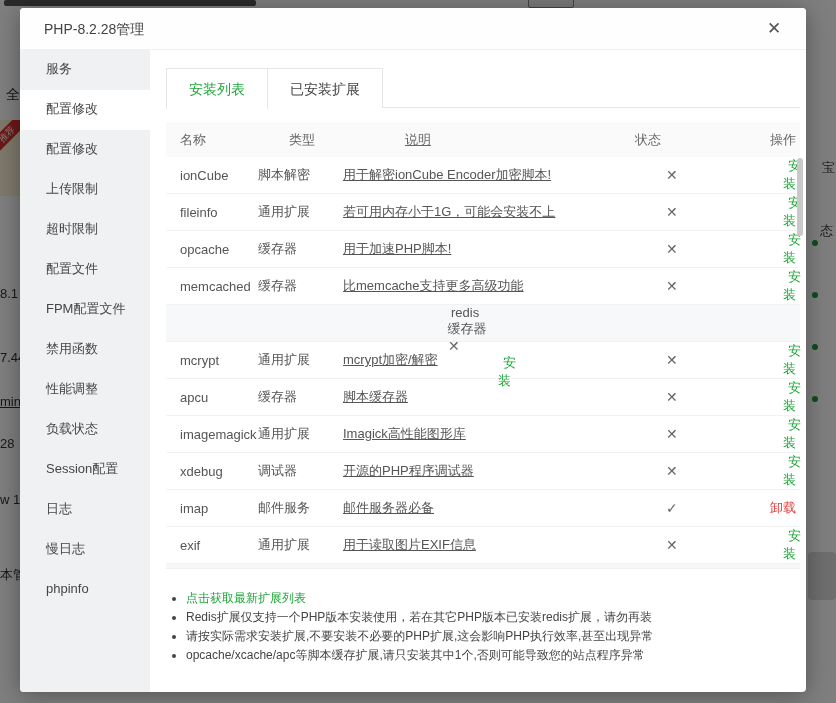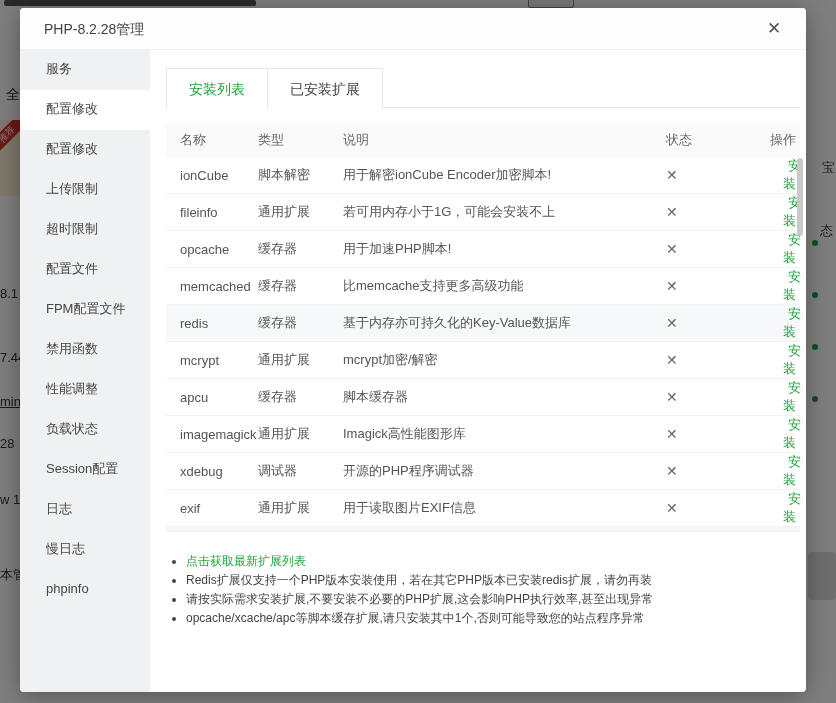--- a/index.html
+++ b/index.html
@@ -39,26 +39,26 @@
 
   .tabbar { display:flex; border-bottom:1px solid #e6e6e6; height:40px; }
   .tab { height:40px; line-height:40px; padding:0 22px; font-size:14px; color:#444; cursor:pointer;
     border-top:1px solid #e6e6e6; border-right:1px solid #e6e6e6; background:#fff; }
   .tab:first-child { border-left:1px solid #e6e6e6; }
   .tab.active { height:41px; margin-bottom:-1px; color:#20a53a; }
 
   
   .tablewrap { position:relative; margin-top:14px; }
   .thead, .trow { display:flex; align-items:center; padding-left:14px; }
-  .thead { height:35px; background:#fafafa; font-size:13px; color:#666; }
+  .thead { height:35px; background:#fafafa; font-size:13px; color:#666;gap:31px; }
   .trow { height:37px; border-bottom:1px solid #f2f2f2; font-size:13px; color:#555; }
-  .trow.hl { background:#f7f8fa; }
+  .trow.hl { background:#f7f8fa;flex-direction:column; }
   .c-name { width:78px; }
   .c-type { width:85px; }
-  .c-desc { flex:1; padding-right:8px; white-space:nowrap; overflow:hidden; }
+  .c-desc { flex:1; padding-right:8px; white-space:nowrap; overflow:hidden;text-decoration:underline; }
   .c-status { width:84px; }
   .c-action { width:50px; text-align:right; padding-right:4px; }
   .status-ic { font-size:14px; color:#666; font-style:normal; }
   .act { cursor:pointer; text-decoration:none; }
   .act.install { color:#20a53a;margin-left:38px; }
   .act.uninstall { color:#e13c3c; }
   .next-row-sliver { height:5px; background:#f7f7f7; border-bottom:1px solid #efefef; }
   .scroll-thumb { position:absolute; right:-3px; top:36px; width:6px; height:78px; background:#c9c9c9; border-radius:3px; cursor:pointer; }
 
   
@@ -191,20 +191,27 @@
           <span class="c-action"><a class="act install">安装</a></span>
         </div>
         <div class="trow">
           <span class="c-name">xdebug</span>
           <span class="c-type">调试器</span>
           <span class="c-desc">开源的PHP程序调试器</span>
           <span class="c-status"><i class="status-ic">✕</i></span>
           <span class="c-action"><a class="act install">安装</a></span>
         </div>
         <div class="trow">
+          <span class="c-name">imap</span>
+          <span class="c-type">邮件服务</span>
+          <span class="c-desc">邮件服务器必备</span>
+          <span class="c-status"><i class="status-ic">✓</i></span>
+          <span class="c-action"><a class="act uninstall">卸载</a></span>
+        </div>
+        <div class="trow">
           <span class="c-name">exif</span>
           <span class="c-type">通用扩展</span>
           <span class="c-desc">用于读取图片EXIF信息</span>
           <span class="c-status"><i class="status-ic">✕</i></span>
           <span class="c-action"><a class="act install">安装</a></span>
         </div>
 
         <div class="next-row-sliver"></div>
         <div class="scroll-thumb"></div>
       </div>

